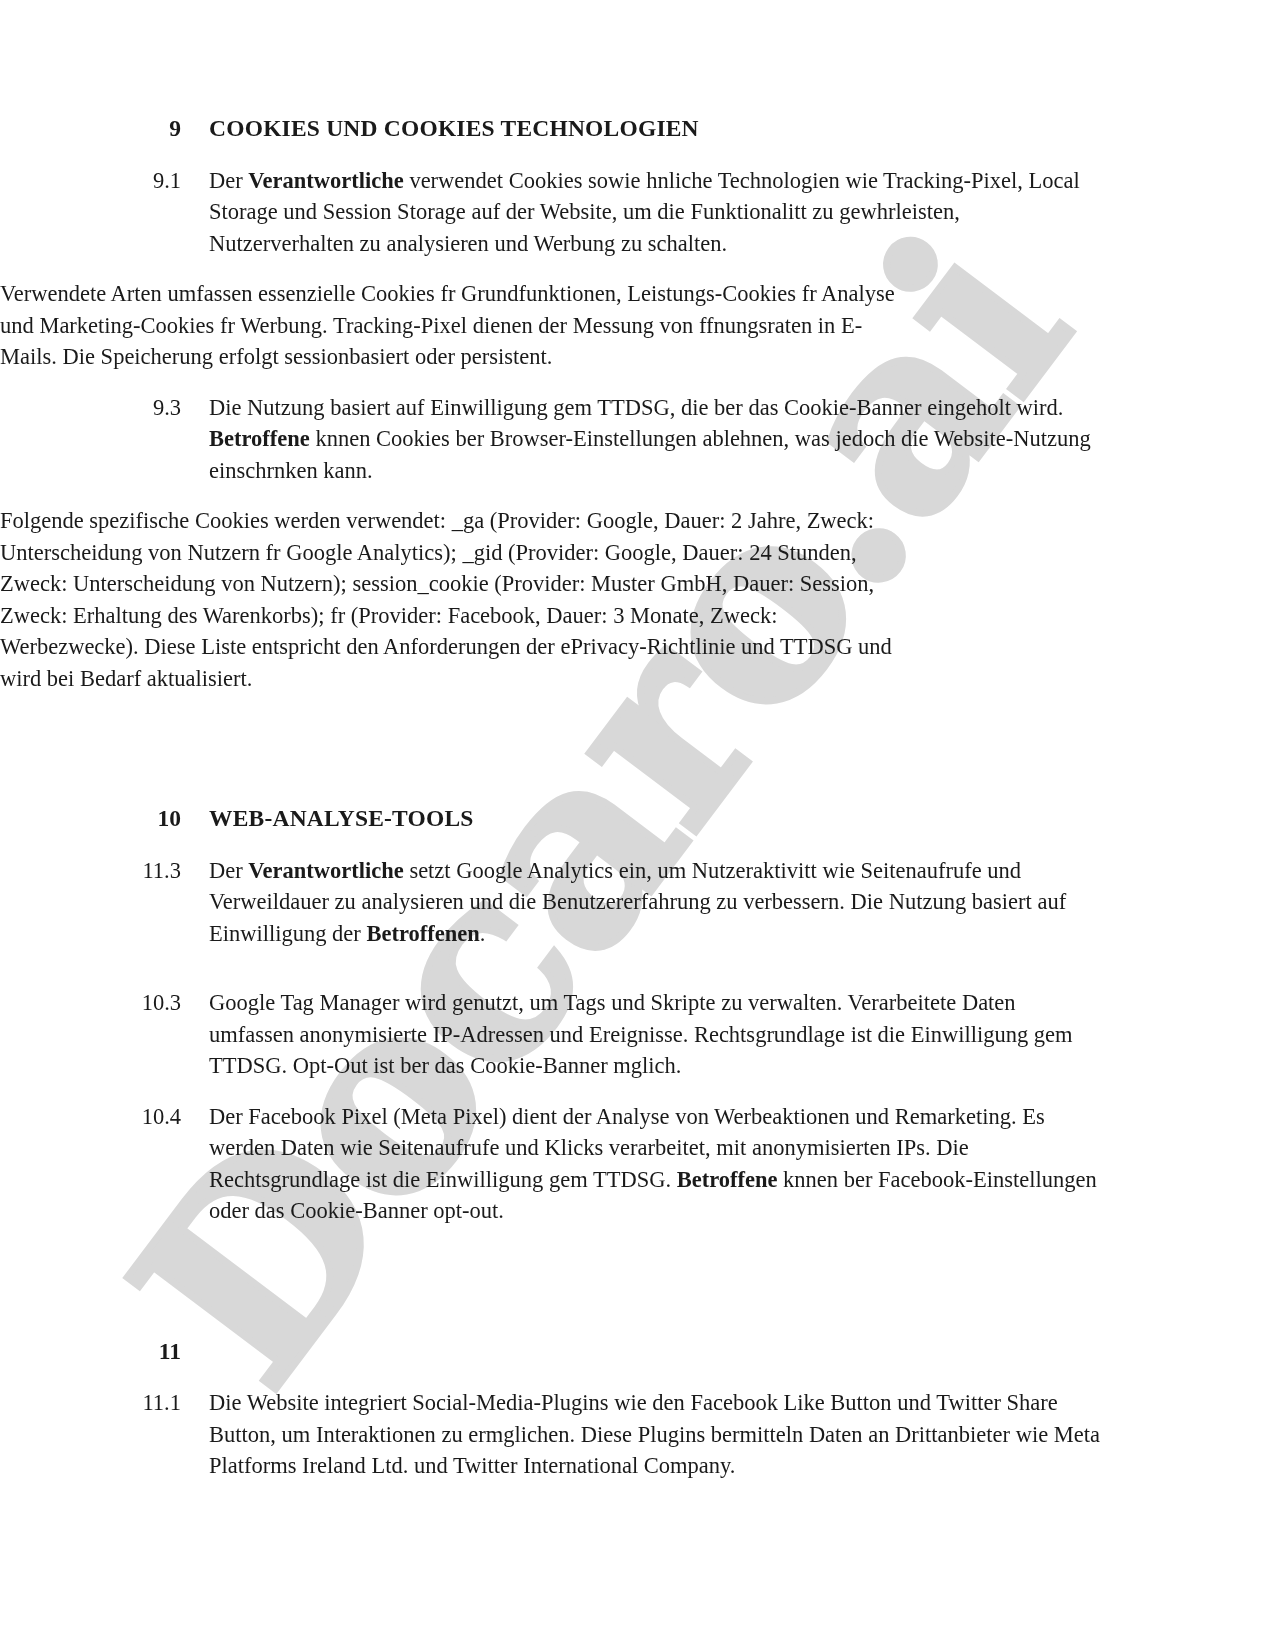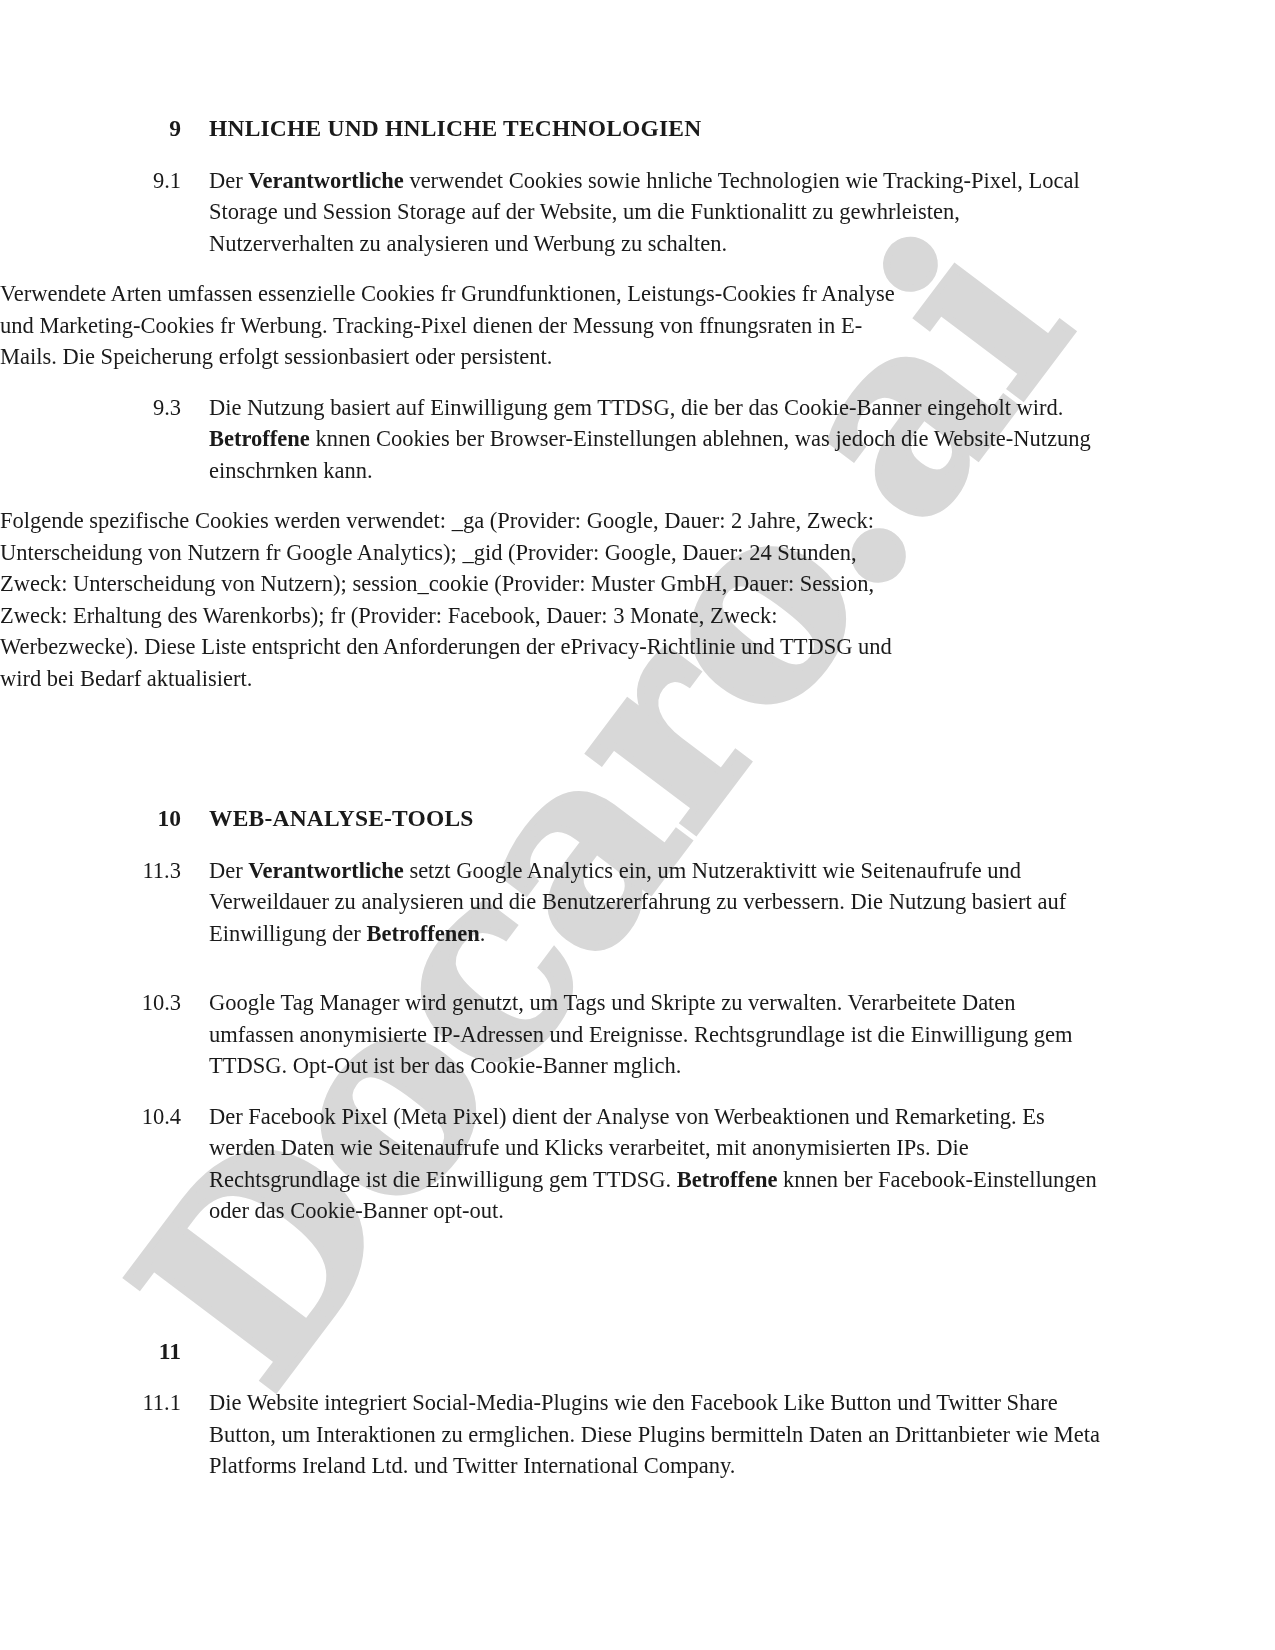--- a/index.html
+++ b/index.html
@@ -54,21 +54,21 @@
 
 <div class="page">
 
   <div class="watermark">Docaro.ai</div>
 
   <div class="content">
 
     <div class="section first">
       <div class="row heading">
         <div class="num">9</div>
-        <div class="txt">HNLICHE UND HNLICHE TECHNOLOGIEN</div>
+        <div class="txt">COOKIES UND COOKIES TECHNOLOGIEN</div>
       </div>
       <div class="row clause">
         <div class="num">9.1</div>
         <div class="txt"><span>Der </span><span class="b">Verantwortliche</span><span> verwendet Cookies sowie hnliche Technologien wie Tracking-Pixel, Local Storage und Session Storage auf der Website, um die Funktionalitt zu gewhrleisten, Nutzerverhalten zu analysieren und Werbung zu schalten.</span></div>
       </div>
       <div class="row clause">
         <div class="txt"><span>Verwendete Arten umfassen essenzielle Cookies fr Grundfunktionen, Leistungs-Cookies fr Analyse und Marketing-Cookies fr Werbung. Tracking-Pixel dienen der Messung von ffnungsraten in E-Mails. Die Speicherung erfolgt sessionbasiert oder persistent.</span></div>
       </div>
       <div class="row clause">
         <div class="num">9.3</div>

